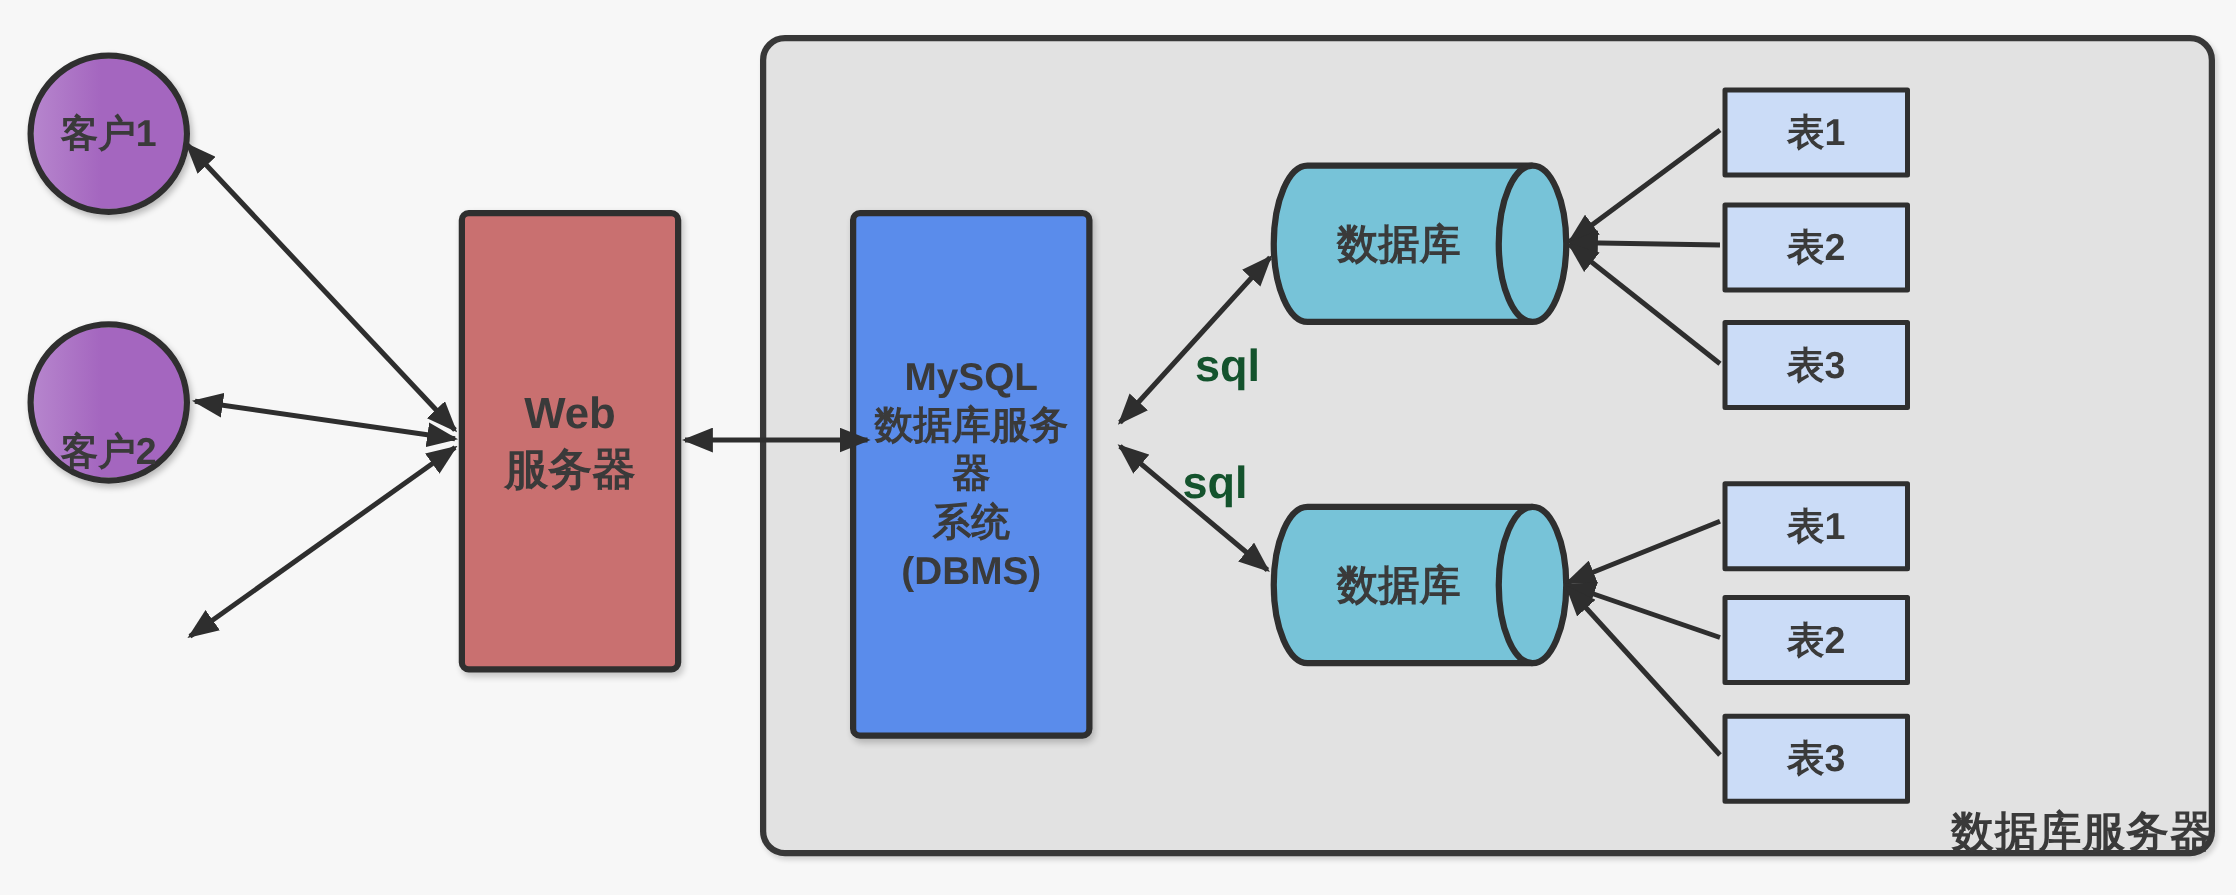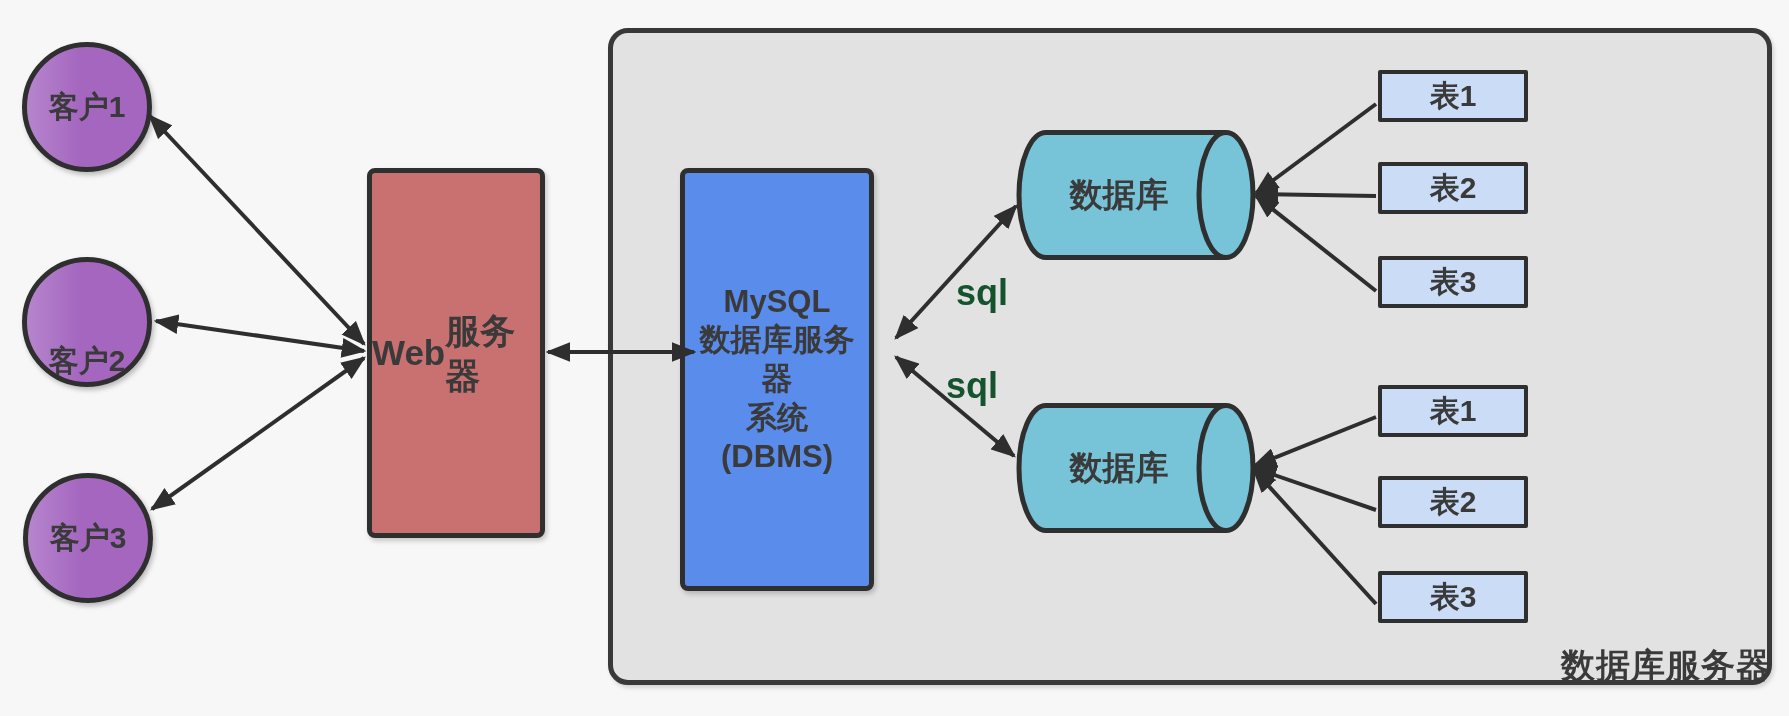--- a/index.html
+++ b/index.html
@@ -31,21 +31,21 @@
     box-shadow:2px 3px 5px rgba(0,0,0,.25);
   }
   .client1{left:22px;top:42px;}
   .client2{left:22px;top:257px;align-items:flex-end;}
   .client3{left:23px;top:473px;}
   
   .web-box{
     position:absolute;left:367px;top:168px;width:178px;height:370px;
     background:var(--c-web_fill,#c97070);
     border:5px solid #2f2f2f;border-radius:8px;
-    display:flex;flex-direction:row;align-items:center;justify-content:center;
+    display:flex;flex-direction:column;align-items:center;justify-content:center;
     font-size:35px;font-weight:bold;line-height:1.3;
     box-shadow:2px 3px 5px rgba(0,0,0,.2);
   }
   
   .dbms-box{
     position:absolute;left:680px;top:168px;width:194px;height:423px;
     background:var(--c-dbms_fill,#5a8ceb);
     border:5px solid #2f2f2f;border-radius:8px;
     display:flex;flex-direction:column;align-items:center;justify-content:center;
     font-size:31px;font-weight:bold;line-height:1.25;text-align:center;
@@ -56,21 +56,21 @@
   .cyl1{left:1014px;top:129px;}
   .cyl2{left:1014px;top:402px;}
   .cylinder svg{position:absolute;left:0;top:0;}
   .cyl-label{
     position:absolute;left:10px;top:0;width:190px;height:132px;
     display:flex;align-items:center;justify-content:center;
     font-size:33px;font-weight:bold;
   }
   
   .table-box{
-    position:absolute;left:1378px;width:150px;height:52px;
+    position:absolute;left:1378px;width:150px;height:72px;
     background:var(--c-table_fill,#cbdcf7);
     border:4px solid #2f2f2f;border-radius:2px;
     display:flex;align-items:center;justify-content:center;
     font-size:30px;font-weight:bold;
   }
   .t1a{top:70px;} .t1b{top:162px;} .t1c{top:256px;}
   .t2a{top:385px;} .t2b{top:476px;} .t2c{top:571px;}
   
   .sql-label{
     position:absolute;font-size:36px;font-weight:bold;color:#14532d;
@@ -88,23 +88,20 @@
 
   <div class="server-box">
     <div class="server-box-label">数据库服务器</div>
   </div>
 
   <div class="client client1">
     <span>客户1</span>
   </div>
   <div class="client client2">
     <span>客户2</span>
-  </div>
-  <div class="client client3">
-    <span>客户3</span>
   </div>
 
   <div class="web-box">
     <span>Web</span>
     <span>服务器</span>
   </div>
 
   <div class="dbms-box">
     <span>MySQL</span>
     <span>数据库服务器</span>

